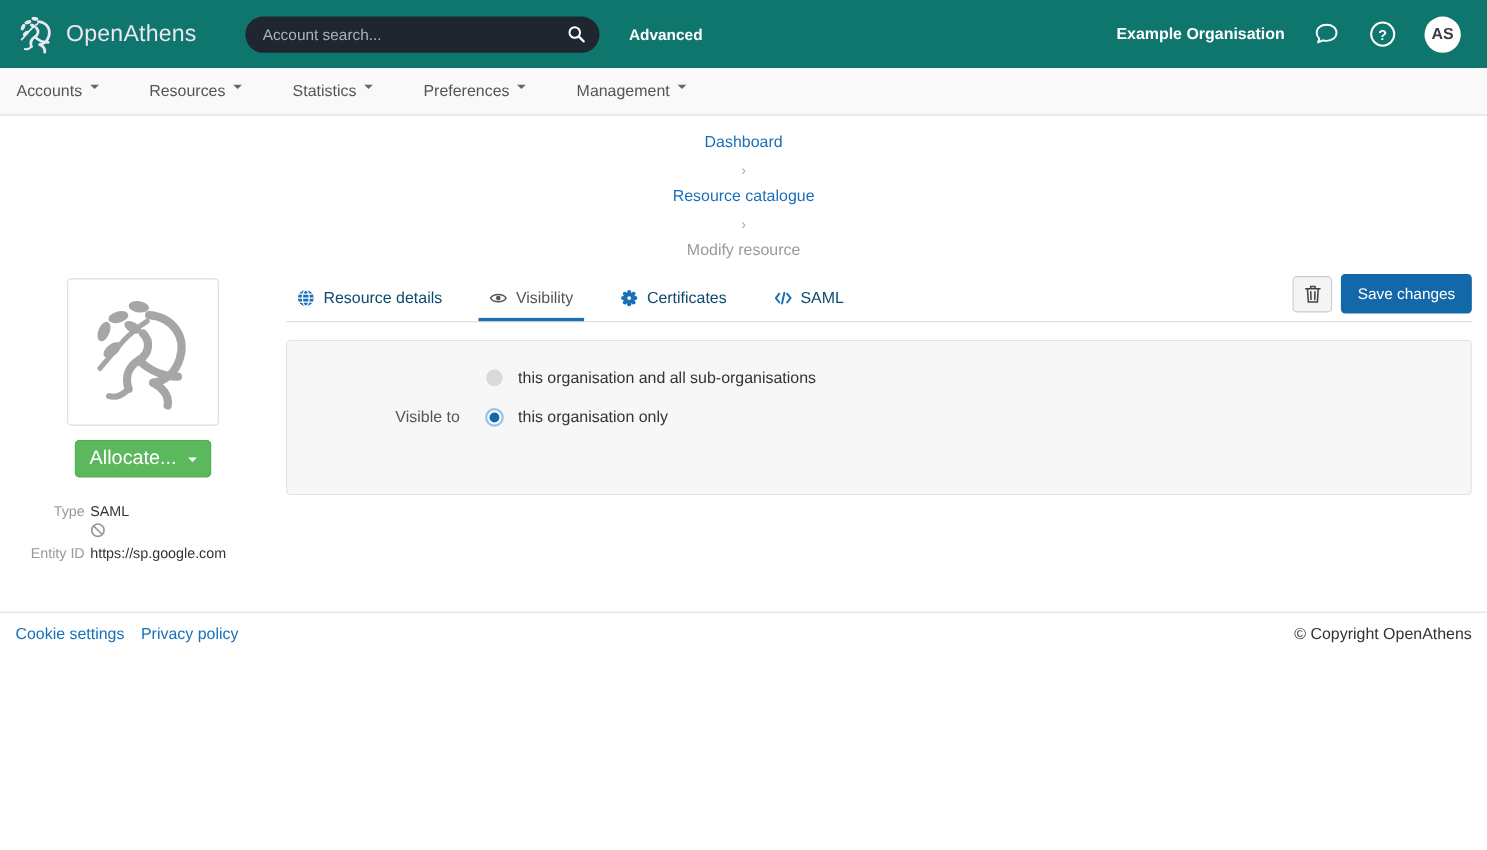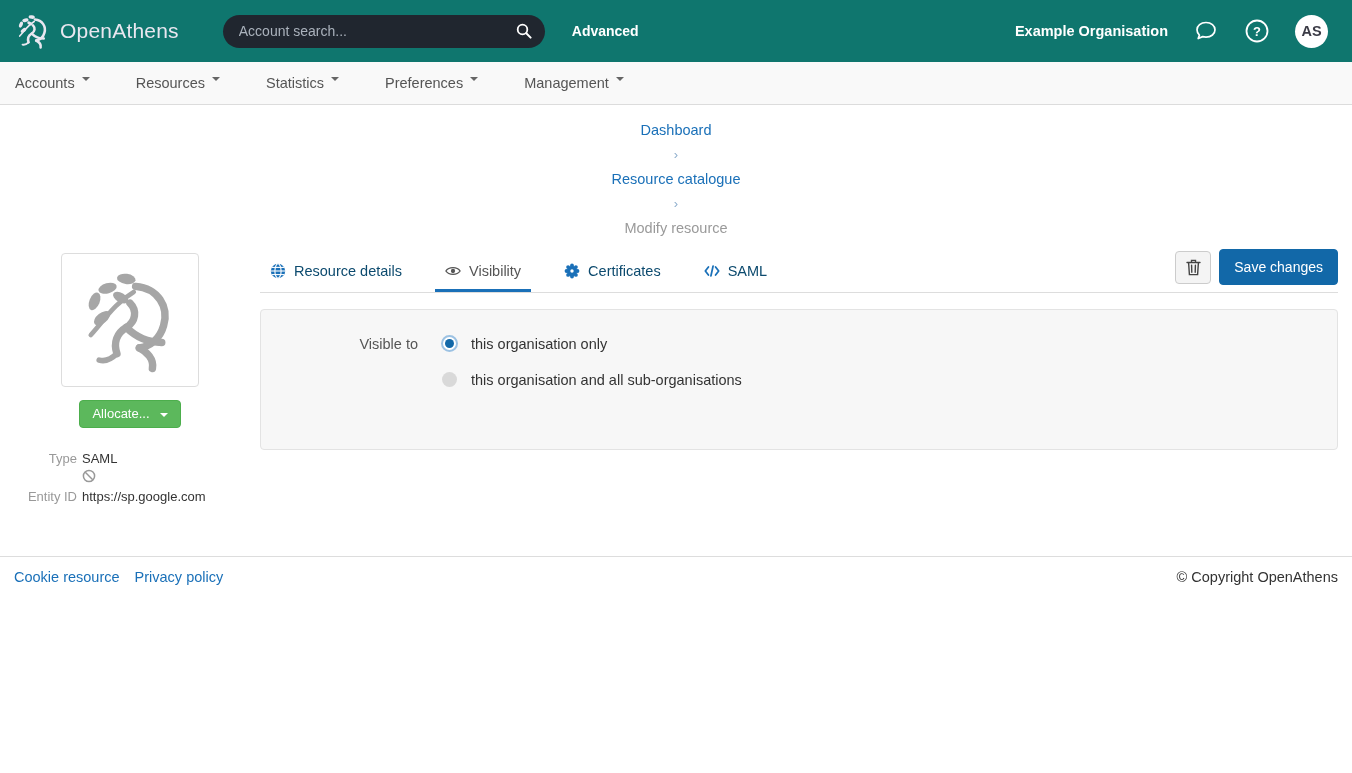--- a/index.html
+++ b/index.html
@@ -38,21 +38,21 @@
 
   
   .content { display: flex; padding: 0 14px; height: 307px; align-items: flex-start; }
 
   
   .sidebar { width: 232px; flex: none; }
   .resource-image { width: 138px; height: 134px; margin: 4px auto 0; background: #fff; border: 1px solid #ddd;
                     border-radius: 4px; display: flex; align-items: center; justify-content: center; }
   .resource-image svg { width: 112px; height: 112px; color: #a6a6a6; }
   .allocate-btn { display: flex; align-items: center; gap: 10px; margin: 13px auto 0; background: #5cb85c; border: 1px solid #4cae4c;
-                  color: #fff; font-size: 13px; font-family: inherit; padding: 5px 12px 6px; border-radius: 4px; cursor: pointer; }
+                  color: #fff; font-size: 18px; font-family: inherit; padding: 5px 12px 6px; border-radius: 4px; cursor: pointer; }
   .allocate-btn .caret { border-top-color: #fff; }
   .side-fields { margin-top: 23px; font-size: 13px; }
   .side-row { display: flex; margin-bottom: 3px; }
   .side-label { width: 63px; text-align: right; color: #999; flex: none; }
   .side-value { margin-left: 5px; color: #333; }
   .blocked-row { margin-top: 1px; margin-bottom: 6px; }
   .blocked-row svg { width: 14px; height: 14px; display: block; }
 
   
   .main { flex: 1; margin-left: 14px; }
@@ -271,39 +271,39 @@
               <line x1="9.4" y1="6.3" x2="9.2" y2="13.2"></line>
             </g>
           </svg>
         </button>
         <button class="save-btn">Save changes</button>
       </div>
     </div>
 
     <section class="panel">
       <div class="panel-row">
+        <div class="panel-label"></div>
+        <div class="option">
+          <span class="radio-disabled"></span>
+          <span class="option-label">this organisation and all sub-organisations</span>
+        </div>
+      </div>
+      <div class="panel-row">
         <div class="panel-label">Visible to</div>
         <div class="option">
           <span class="radio-selected">
               <span class="dot"></span>
             </span>
           <span class="option-label">this organisation only</span>
         </div>
       </div>
-      <div class="panel-row">
-        <div class="panel-label"></div>
-        <div class="option">
-          <span class="radio-disabled"></span>
-          <span class="option-label">this organisation and all sub-organisations</span>
-        </div>
-      </div>
     </section>
 
   </div>
 </div>
 
 <footer class="footer">
   <div class="footer-links">
-    <a>Cookie resource</a>
+    <a>Cookie settings</a>
     <a>Privacy policy</a>
   </div>
   <div class="copyright">© Copyright OpenAthens</div>
 </footer>
 
 </body></html>

